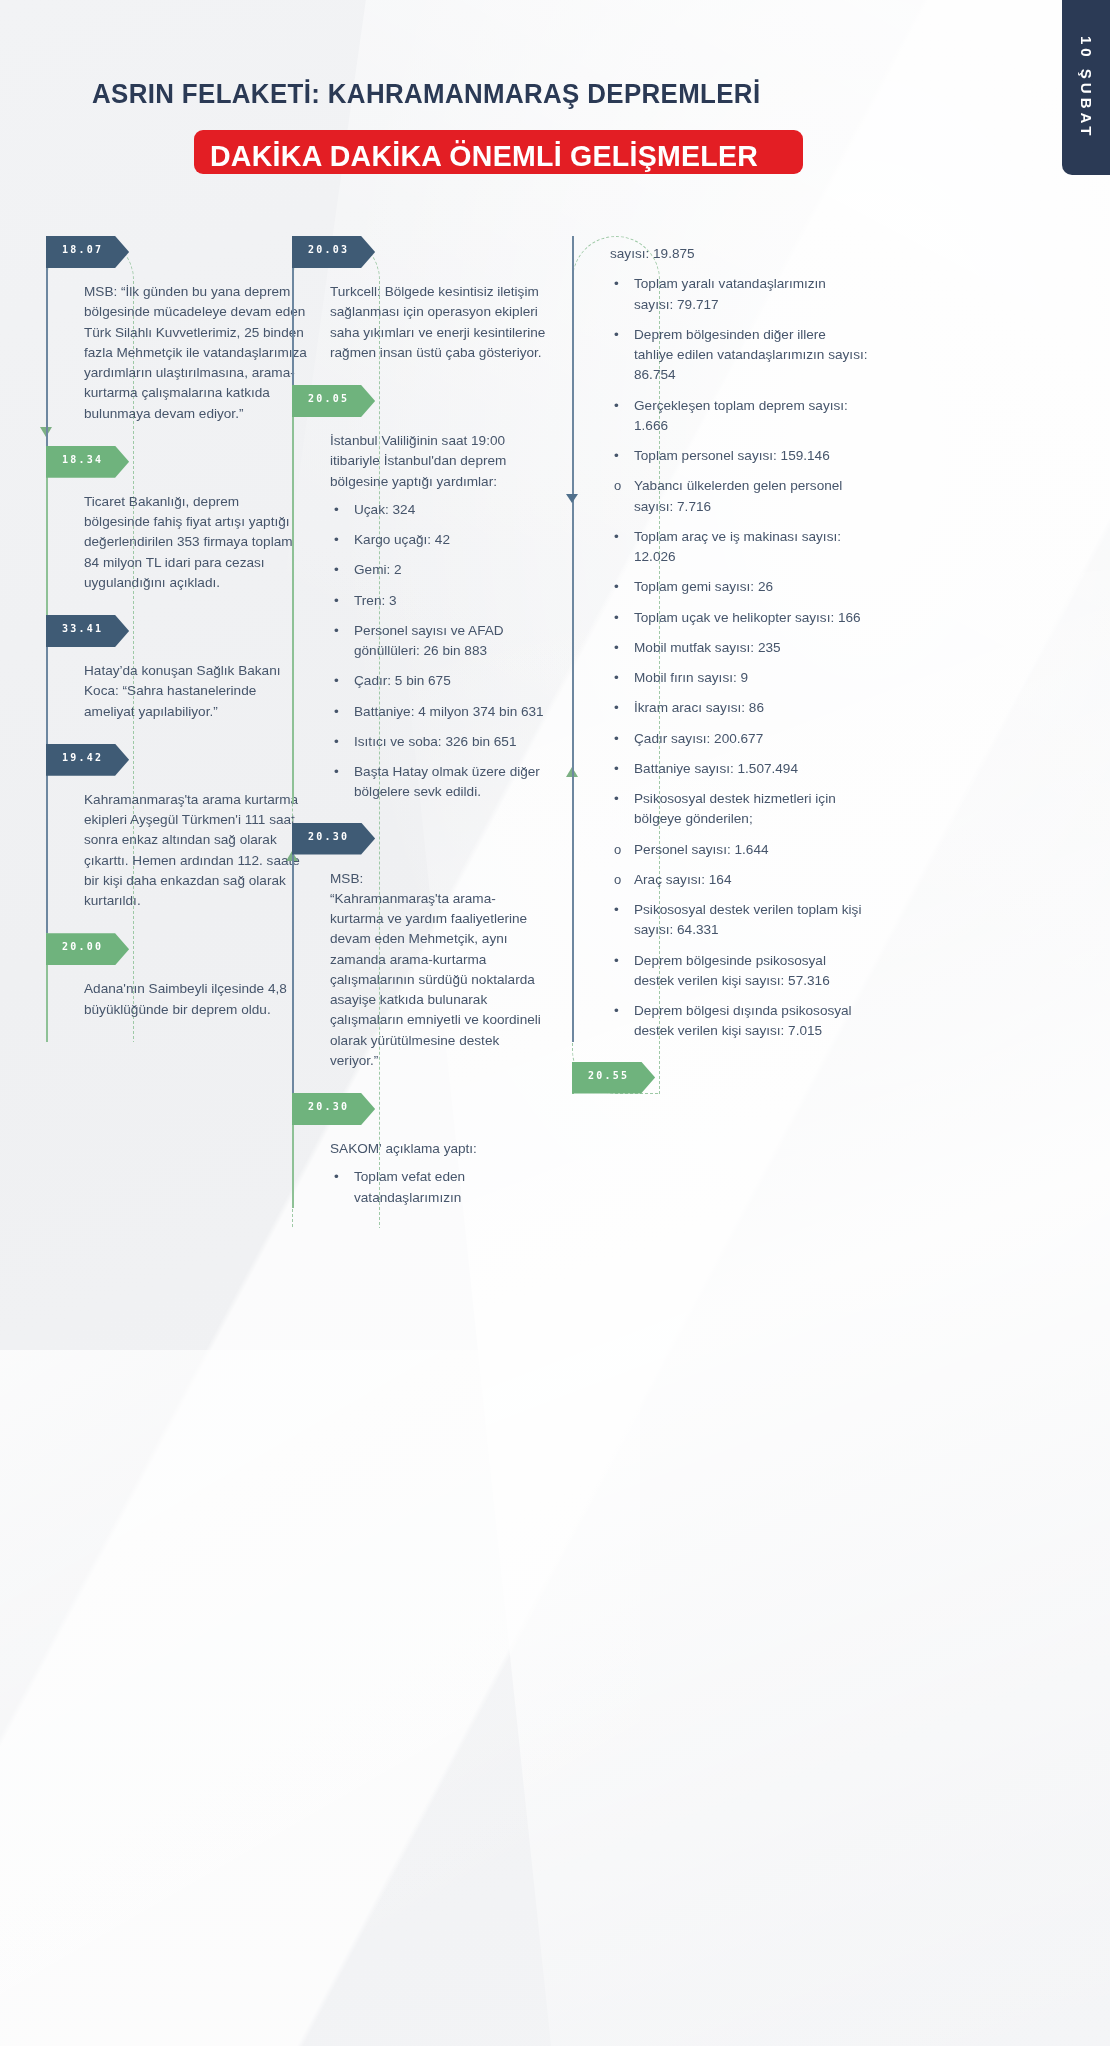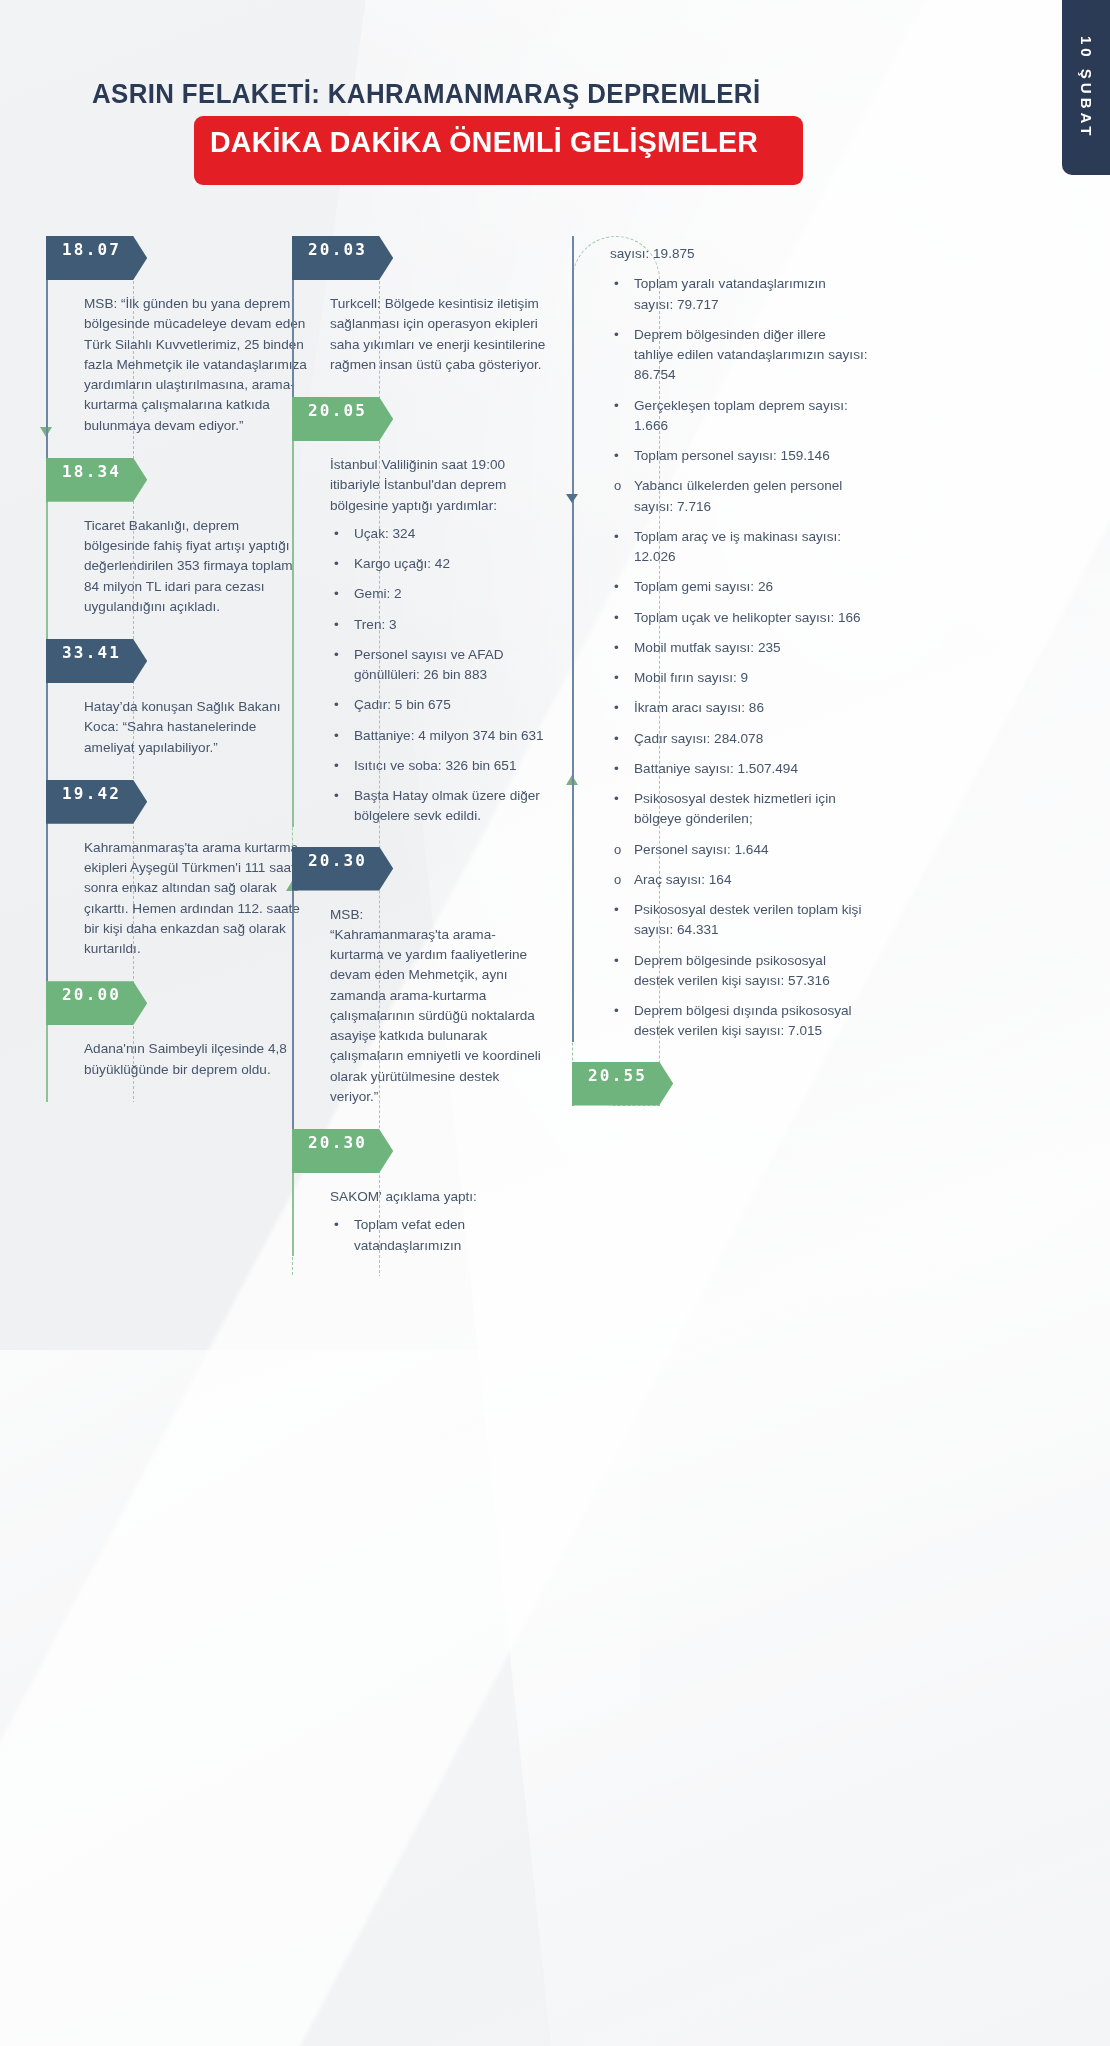--- a/index.html
+++ b/index.html
@@ -40,22 +40,22 @@
 
   
   #header { position:absolute; left:92px; top:78px;text-align:right; }
   #main-title {
     font-size:27.5px; font-weight:800; color:#2b3a55;
     letter-spacing:.4px; font-stretch:condensed;
     transform:scaleX(.94); transform-origin:left center;
     white-space:nowrap;
   }
   #subtitle-band {
-    margin-top:6px; display:inline-block; background:#e31e24;
-    border-radius:9px; padding:9px 16px 26px 16px;
+    margin-top:20px; display:inline-block; background:#e31e24;
+    border-radius:9px; padding:9px 16px 1px 16px;
   }
   #subtitle {
     font-size:30px; font-weight:800; color:#fff; letter-spacing:.3px;
     transform:scaleX(.95); transform-origin:left center;
     white-space:nowrap;
   }
 
   
   .column { position:absolute; top:236px; }
   #col1 { left:46px;  width:268px; }
@@ -78,23 +78,23 @@
     position:absolute; left:-7px; width:0; height:0;
     border-left:6.5px solid transparent; border-right:6.5px solid transparent;
   }
   .rail-arrow.up   { border-bottom:10px solid #7cb083; }
   .rail-arrow.down { border-top:10px solid #7cb083; }
 
   
   .entry { position:relative; padding-left:20px; }
   .entry .vline { position:absolute; left:0; top:0; bottom:0; width:2px; }
   .badge {
-    position:relative; display:inline-block; height:44px; line-height:28px;
+    position:relative; display:inline-block; height:32px; line-height:28px;
     padding:0 26px 0 16px; margin-left:-20px; color:#fff;
-    font-size:16px; font-weight:700; letter-spacing:2.2px;
+    font-size:10px; font-weight:700; letter-spacing:2.2px;
     font-family:"DejaVu Sans Mono", monospace;
     border-radius:0 0 0 0;
     clip-path:polygon(0 0, calc(100% - 14px) 0, 100% 50%, calc(100% - 14px) 100%, 0 100%);
   }
   .badge.dark  { background:#3f5b75; }
   .badge.green { background:#6fb37d; }
   .vline.dark  { background:#6d87a0; }
   .vline.green { background:#8ec196; }
 
   .arrow-mark {
@@ -186,21 +186,21 @@
           <li class=""><span class="mk">•</span><span>Deprem bölgesinden diğer illere tahliye edilen vatandaşlarımızın sayısı: 86.754</span></li>
           <li class=""><span class="mk">•</span><span>Gerçekleşen toplam deprem sayısı: 1.666</span></li>
           <li class=""><span class="mk">•</span><span>Toplam personel sayısı: 159.146</span></li>
           <li class="circ"><span class="mk">o</span><span>Yabancı ülkelerden gelen personel sayısı: 7.716</span></li>
           <li class=""><span class="mk">•</span><span>Toplam araç ve iş makinası sayısı: 12.026</span></li>
           <li class=""><span class="mk">•</span><span>Toplam gemi sayısı: 26</span></li>
           <li class=""><span class="mk">•</span><span>Toplam uçak ve helikopter sayısı: 166</span></li>
           <li class=""><span class="mk">•</span><span>Mobil mutfak sayısı: 235</span></li>
           <li class=""><span class="mk">•</span><span>Mobil fırın sayısı: 9</span></li>
           <li class=""><span class="mk">•</span><span>İkram aracı sayısı: 86</span></li>
-          <li class=""><span class="mk">•</span><span>Çadır sayısı: 284.078</span></li>
+          <li class=""><span class="mk">•</span><span>Çadır sayısı: 200.677</span></li>
           <li class=""><span class="mk">•</span><span>Battaniye sayısı: 1.507.494</span></li>
           <li class=""><span class="mk">•</span><span>Psikososyal destek hizmetleri için bölgeye gönderilen;</span></li>
           <li class="circ"><span class="mk">o</span><span>Personel sayısı: 1.644</span></li>
           <li class="circ"><span class="mk">o</span><span>Araç sayısı: 164</span></li>
           <li class=""><span class="mk">•</span><span>Psikososyal destek verilen toplam kişi sayısı: 64.331</span></li>
           <li class=""><span class="mk">•</span><span>Deprem bölgesinde psikososyal destek verilen kişi sayısı: 57.316</span></li>
           <li class=""><span class="mk">•</span><span>Deprem bölgesi dışında psikososyal destek verilen kişi sayısı: 7.015</span></li>
         </ul>
       </div>
       <div class="entry"><div class="vline green"></div><div class="badge green">20.55</div></div>

